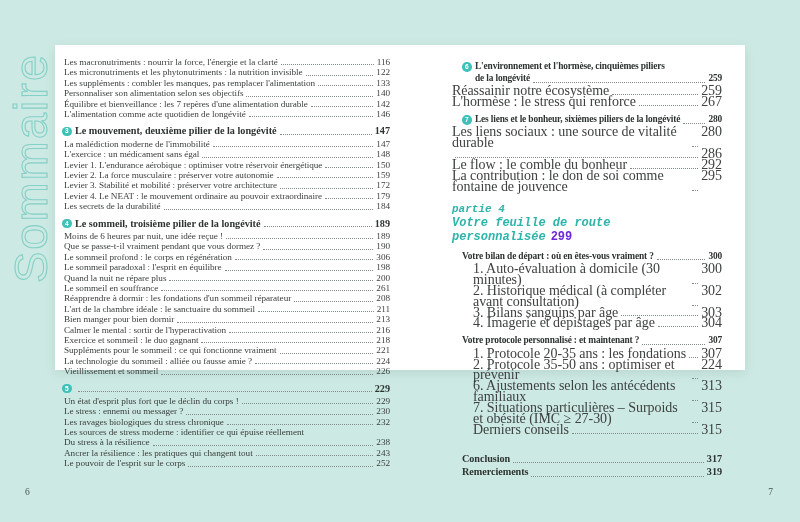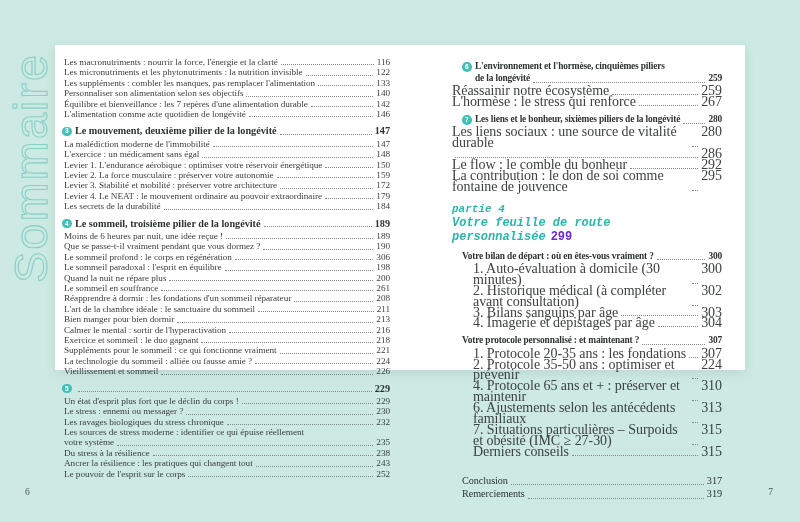--- a/index.html
+++ b/index.html
@@ -57,21 +57,21 @@
     font-family:"Liberation Sans", sans-serif;font-size:6.6px;font-weight:bold;
     display:inline-flex;align-items:center;justify-content:center;
     margin-right:3.5px;align-self:center;
   }
   .col-right .sec.chapter > .sec-head{margin-left:10px}
   .col-right .sec.chapter > .sec-head.l2{margin-left:23px}
   .col-right .sec.plain > .sec-head{margin-left:10px}
   .col-right .sec.plain > .toc-item{margin-left:21px}
   .sec.endmatter{margin-top:16px}
   .sec.endmatter .toc-item{
-    font-weight:normal;font-size:10.2px;color:#2d3331;
+    font-weight:bold;font-size:10.2px;color:#2d3331;
     margin-left:10px;line-height:13.5px;
   }
 
   .leader{
     flex:1 1 auto;min-width:6px;margin:0 3px;
     border-bottom:1.4px dotted #828a88;
     align-self:flex-end;transform:translateY(-2px);
   }
   .pagenum{white-space:nowrap}
 
@@ -262,25 +262,20 @@
         </div>
         <div class="toc-item">
           <span>Les ravages biologiques du stress chronique</span>
           <span class="leader"></span>
           <span class="pagenum">232</span>
         </div>
         <div class="toc-item">
           <span>Les sources de stress moderne : identifier ce qui épuise réellement</span>
         </div>
         <div class="toc-item">
-          <span>votre système</span>
-          <span class="leader"></span>
-          <span class="pagenum">235</span>
-        </div>
-        <div class="toc-item">
           <span>Du stress à la résilience</span>
           <span class="leader"></span>
           <span class="pagenum">238</span>
         </div>
         <div class="toc-item">
           <span>Ancrer la résilience : les pratiques qui changent tout</span>
           <span class="leader"></span>
           <span class="pagenum">243</span>
         </div>
         <div class="toc-item">
@@ -380,25 +375,20 @@
           <span>1. Protocole 20-35 ans : les fondations</span>
           <span class="leader"></span>
           <span class="pagenum">307</span>
         </div>
         <div class="toc-item">
           <span>2. Protocole 35-50 ans : optimiser et prévenir</span>
           <span class="leader"></span>
           <span class="pagenum">224</span>
         </div>
         <div class="toc-item">
-          <span>4. Protocole 65 ans et + : préserver et maintenir</span>
-          <span class="leader"></span>
-          <span class="pagenum">310</span>
-        </div>
-        <div class="toc-item">
           <span>6. Ajustements selon les antécédents familiaux</span>
           <span class="leader"></span>
           <span class="pagenum">313</span>
         </div>
         <div class="toc-item">
           <span>7. Situations particulières – Surpoids et obésité (IMC ≥ 27-30)</span>
           <span class="leader"></span>
           <span class="pagenum">315</span>
         </div>
         <div class="toc-item">

